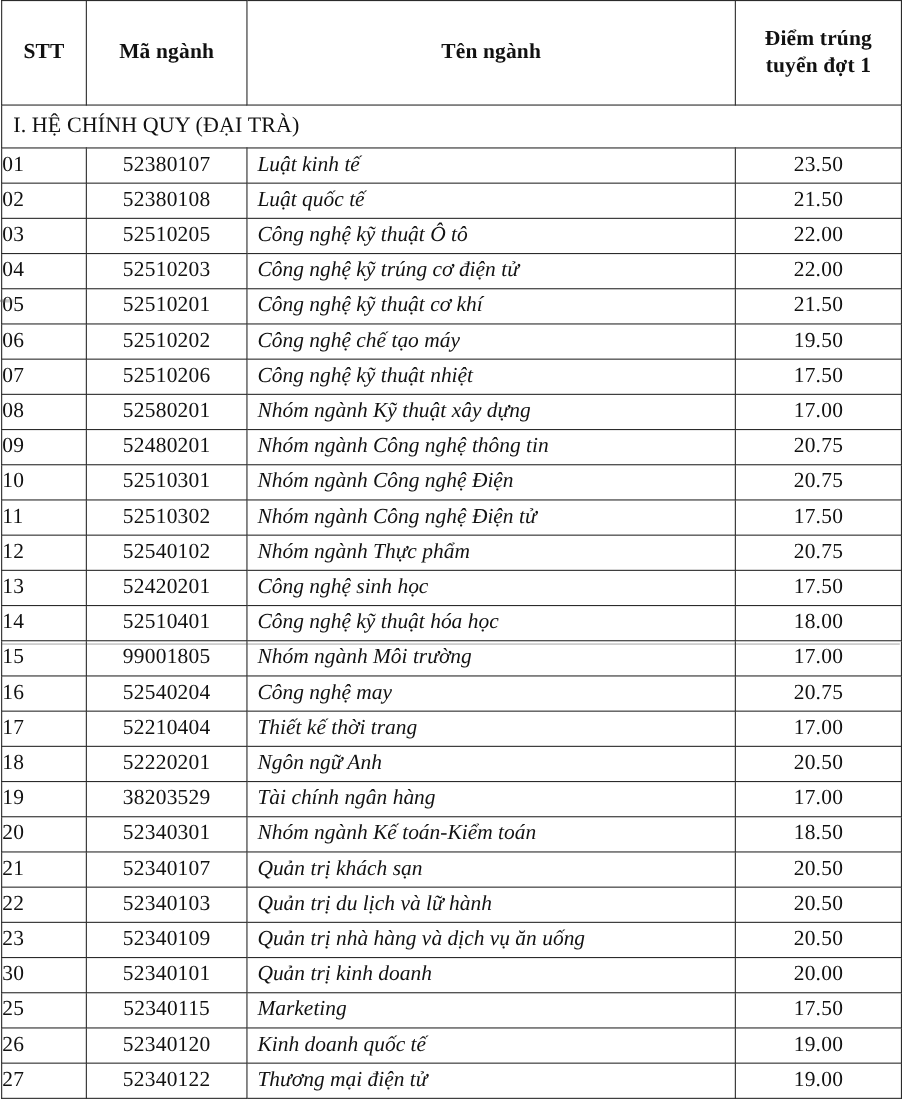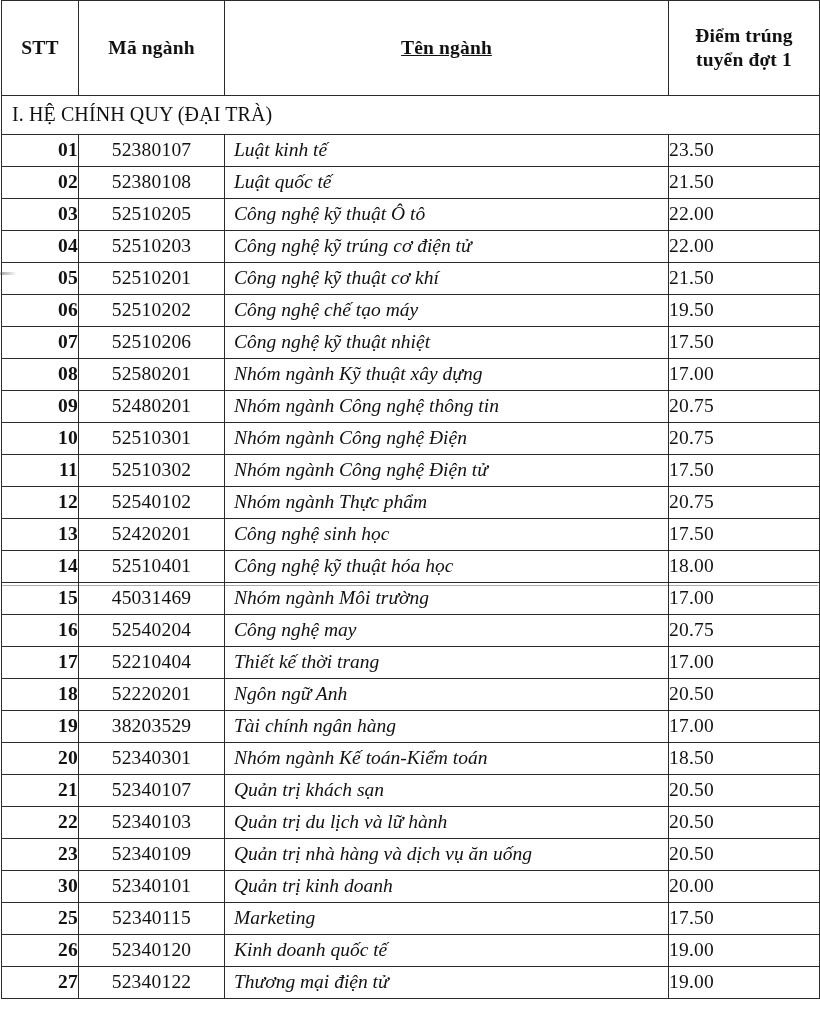--- a/index.html
+++ b/index.html
@@ -51,57 +51,57 @@
     height: 90px;
     font-weight: bold;
     font-size: 19.5px;
     text-align: center;
     line-height: 1.22;
     letter-spacing: 0.15px;
     padding: 2px 4px;
   }
   th.th-stt   { font-size: 19px; }
   th.th-code  { font-size: 19.5px; }
-  th.th-name  { font-size: 19.5px; text-decoration: underline; }
+  th.th-name  { font-size: 19.5px; }
   th.th-score { font-size: 19px; line-height: 1.3; margin-left: 48px; }
 
   
   tr.section-row td {
     height: 34px;
     font-weight: normal;
     font-size: 20px;
     text-align: left;
     padding: 1px 0 3px 10px;
     letter-spacing: 0.1px;
     white-space: nowrap;
   }
 
   
   tr.data-row td {
     height: 31px;
     font-size: 19.5px;
     line-height: 1.05;
   }
   tr.data-row td.cell-stt {
-    text-align: right;
+    text-align: left;
     letter-spacing: 0.3px;
-    font-weight: bold;
   }
   tr.data-row td.cell-code {
     text-align: center;
     letter-spacing: 0.2px;
     margin-left: 32px;
   }
   tr.data-row td.cell-name {
     text-align: left;
     padding-left: 9px;
     padding-right: 6px;
     font-style: italic;
   }
   tr.data-row td.cell-score {
+    text-align: center;
     letter-spacing: 0.2px;
   }
 
   
   .scan-mark {
     position: absolute;
     left: 0px;
     top: 272px;
     width: 16px;
     height: 3px;
@@ -229,21 +229,21 @@
           <td class="cell-score">17.50</td>
         </tr>
         <tr class="data-row">
           <td class="cell-stt">14</td>
           <td class="cell-code">52510401</td>
           <td class="cell-name">Công nghệ kỹ thuật hóa học</td>
           <td class="cell-score">18.00</td>
         </tr>
         <tr class="data-row">
           <td class="cell-stt">15</td>
-          <td class="cell-code">45031469</td>
+          <td class="cell-code">99001805</td>
           <td class="cell-name">Nhóm ngành Môi trường</td>
           <td class="cell-score">17.00</td>
         </tr>
         <tr class="data-row">
           <td class="cell-stt">16</td>
           <td class="cell-code">52540204</td>
           <td class="cell-name">Công nghệ may</td>
           <td class="cell-score">20.75</td>
         </tr>
         <tr class="data-row">

